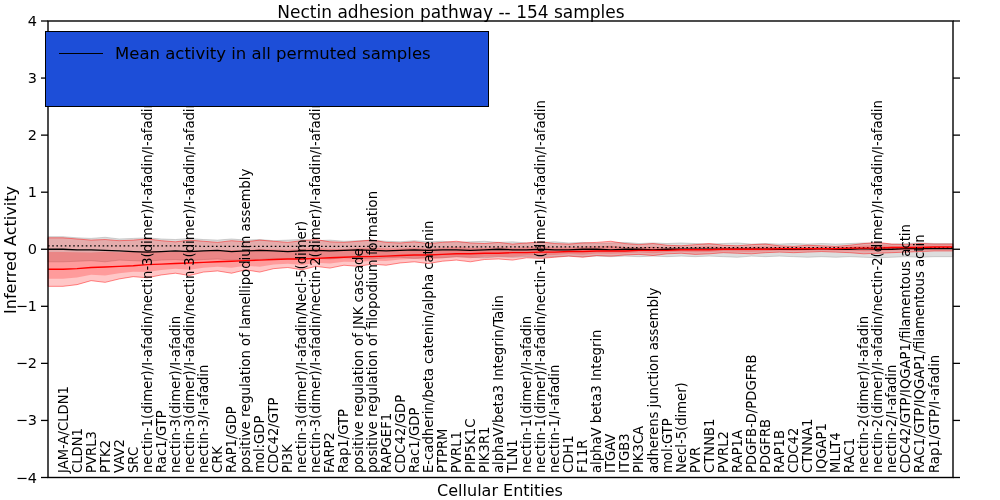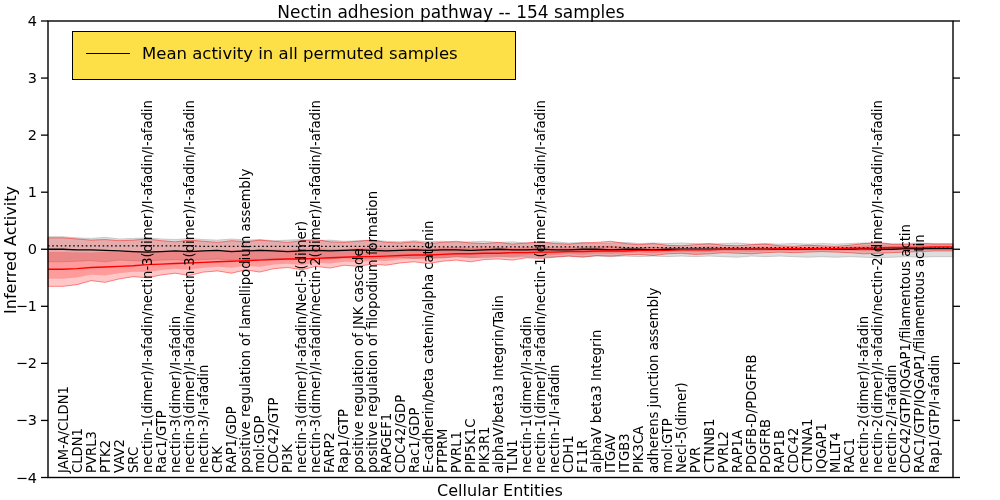--- a/index.html
+++ b/index.html
@@ -3,21 +3,21 @@
 <meta charset="utf-8">
 <style>
   html,body{margin:0;padding:0;background:#ffffff;}
   .fig{position:relative;width:1000px;height:500px;background:#ffffff;overflow:hidden;
        font-family:"DejaVu Sans","Liberation Sans",sans-serif;color:#000;}
   .fig svg{position:absolute;left:0;top:0;}
   .title{position:absolute;left:0;top:2px;width:902px;text-align:center;font-size:17px;}
   .xlabel{position:absolute;left:0;top:481px;width:1000px;text-align:center;font-size:16px;}
   .ylabel{position:absolute;left:-64px;top:240px;width:150px;height:20px;text-align:center;
           font-size:16px;transform:rotate(-90deg);}
-  .legend{position:absolute;left:72px;top:31px;width:444px;height:49px;background:#fde047;
+  .legend{position:absolute;left:45px;top:31px;width:444px;height:76px;background:#1d4ed8;
           border:1.6px solid #000;box-sizing:border-box;z-index:5;}
   .legend-row{display:flex;align-items:center;height:31px;padding-left:13px;}
   .legend-swatch{display:inline-block;width:44px;height:0;border-top:1.6px solid #000;margin-right:12px;flex:none;}
   .legend-label{font-size:16.5px;white-space:nowrap;}
 </style>
 </head>
 <body>
 
 <div class="fig">
   <svg id="plot" width="1000" height="500">

